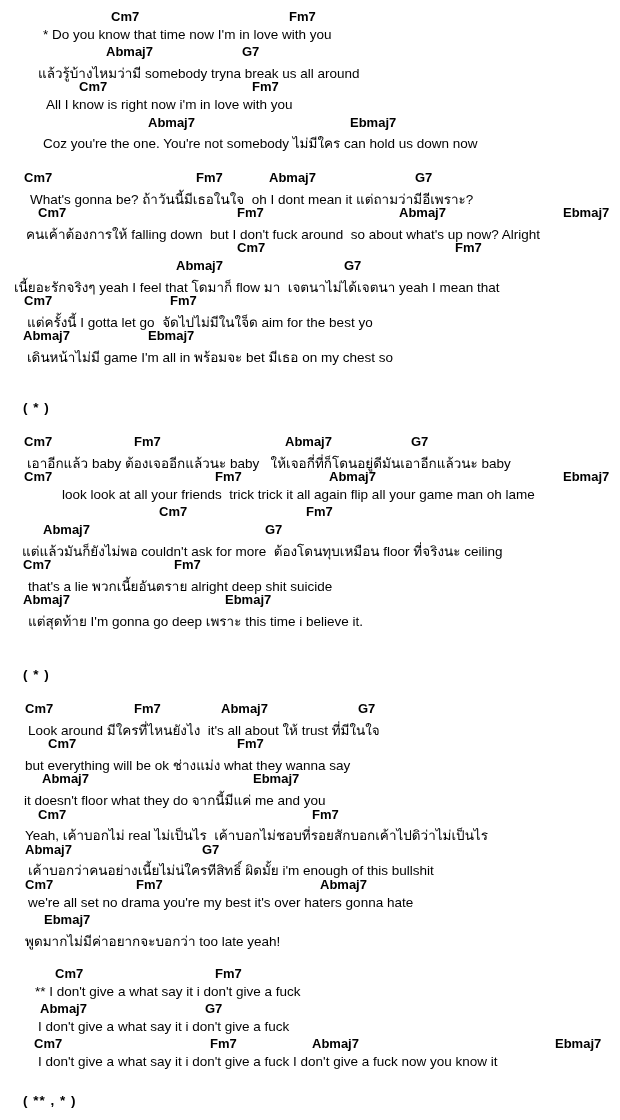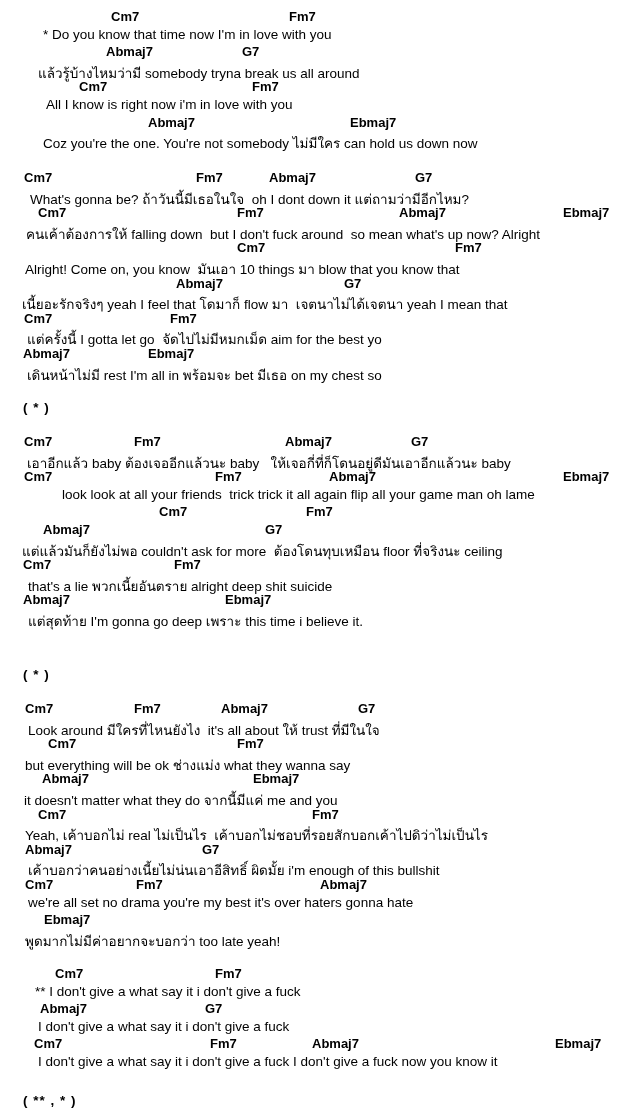--- a/index.html
+++ b/index.html
@@ -53,31 +53,30 @@
       <div class="line"><span class="lyric" style="left: 43px;">* Do you know that time now I'm in love with you</span></div>
       <div class="line"><span class="chord" style="left: 106px;">Abmaj7</span><span class="chord" style="left: 242px;">G7</span></div>
       <div class="line"><span class="lyric" style="left: 38px;">แล้วรู้บ้างไหมว่ามี somebody tryna break us all around</span></div>
       <div class="line"><span class="chord" style="left: 79px;">Cm7</span><span class="chord" style="left: 252px;">Fm7</span></div>
       <div class="line"><span class="lyric" style="left: 46px;">All I know is right now i'm in love with you</span></div>
       <div class="line"><span class="chord" style="left: 148px;">Abmaj7</span><span class="chord" style="left: 350px;">Ebmaj7</span></div>
       <div class="line"><span class="lyric" style="left: 43px;">Coz you're the one. You're not somebody ไม่มีใคร can hold us down now</span></div>
     </div>
     <div class="block" style="top: 169px;">
       <div class="line"><span class="chord" style="left: 24px;">Cm7</span><span class="chord" style="left: 196px;">Fm7</span><span class="chord" style="left: 269px;">Abmaj7</span><span class="chord" style="left: 415px;">G7</span></div>
-      <div class="line"><span class="lyric" style="left: 30px;">What's gonna be? ถ้าวันนี้มีเธอในใจ  oh I dont down it แต่ถามว่ามีอีกไหม?</span></div>
+      <div class="line"><span class="lyric" style="left: 30px;">What's gonna be? ถ้าวันนี้มีเธอในใจ  oh I dont mean it แต่ถามว่ามีอีเพราะ?</span></div>
       <div class="line"><span class="chord" style="left: 38px;">Cm7</span><span class="chord" style="left: 237px;">Fm7</span><span class="chord" style="left: 399px;">Abmaj7</span><span class="chord" style="left: 563px;">Ebmaj7</span></div>
-      <div class="line"><span class="lyric" style="left: 26px;">คนเค้าต้องการให้ falling down  but I don't fuck around  so mean what's up now? Alright</span></div>
+      <div class="line"><span class="lyric" style="left: 26px;">คนเค้าต้องการให้ falling down  but I don't fuck around  so about what's up now? Alright</span></div>
       <div class="line"><span class="chord" style="left: 237px;">Cm7</span><span class="chord" style="left: 455px;">Fm7</span></div>
-      <div class="line"><span class="lyric" style="left: 25px;">Alright! Come on, you know  มันเอา 10 things มา blow that you know that</span></div>
       <div class="line"><span class="chord" style="left: 176px;">Abmaj7</span><span class="chord" style="left: 344px;">G7</span></div>
-      <div class="line"><span class="lyric" style="left: 22px;">เนี้ยอะรักจริงๆ yeah I feel that โดมาก็ flow มา  เจตนาไม่ได้เจตนา yeah I mean that</span></div>
+      <div class="line"><span class="lyric" style="left: 14px;">เนี้ยอะรักจริงๆ yeah I feel that โดมาก็ flow มา  เจตนาไม่ได้เจตนา yeah I mean that</span></div>
       <div class="line"><span class="chord" style="left: 24px;">Cm7</span><span class="chord" style="left: 170px;">Fm7</span></div>
-      <div class="line"><span class="lyric" style="left: 27px;">แต่ครั้งนี้ I gotta let go  จัดไปไม่มีหมกเม็ด aim for the best yo</span></div>
+      <div class="line"><span class="lyric" style="left: 27px;">แต่ครั้งนี้ I gotta let go  จัดไปไม่มีในใจ็ด aim for the best yo</span></div>
       <div class="line"><span class="chord" style="left: 23px;">Abmaj7</span><span class="chord" style="left: 148px;">Ebmaj7</span></div>
-      <div class="line"><span class="lyric" style="left: 27px;">เดินหน้าไม่มี rest I'm all in พร้อมจะ bet มีเธอ on my chest so</span></div>
+      <div class="line"><span class="lyric" style="left: 27px;">เดินหน้าไม่มี game I'm all in พร้อมจะ bet มีเธอ on my chest so</span></div>
     </div>
     <div class="block" style="top: 399px;">
       <div class="line"><span class="lyric marker-text" style="left: 23px;">( * )</span></div>
     </div>
     <div class="block" style="top: 433px;">
       <div class="line"><span class="chord" style="left: 24px;">Cm7</span><span class="chord" style="left: 134px;">Fm7</span><span class="chord" style="left: 285px;">Abmaj7</span><span class="chord" style="left: 411px;">G7</span></div>
       <div class="line"><span class="lyric" style="left: 27px;">เอาอีกแล้ว baby ต้องเจออีกแล้วนะ baby   ให้เจอกี่ที่ก็โดนอยู่ดีมันเอาอีกแล้วนะ baby</span></div>
       <div class="line"><span class="chord" style="left: 24px;">Cm7</span><span class="chord" style="left: 215px;">Fm7</span><span class="chord" style="left: 329px;">Abmaj7</span><span class="chord" style="left: 563px;">Ebmaj7</span></div>
       <div class="line"><span class="lyric" style="left: 30px; padding-left: 32px;">look look at all your friends  trick trick it all again flip all your game man oh lame</span></div>
       <div class="line"><span class="chord" style="left: 159px;">Cm7</span><span class="chord" style="left: 306px;">Fm7</span></div>
@@ -90,25 +89,25 @@
     </div>
     <div class="block" style="top: 666px;">
       <div class="line"><span class="lyric marker-text" style="left: 23px;">( * )</span></div>
     </div>
     <div class="block" style="top: 700px;">
       <div class="line"><span class="chord" style="left: 25px;">Cm7</span><span class="chord" style="left: 134px;">Fm7</span><span class="chord" style="left: 221px;">Abmaj7</span><span class="chord" style="left: 358px;">G7</span></div>
       <div class="line"><span class="lyric" style="left: 28px;">Look around มีใครที่ไหนยังไง  it's all about ให้ trust ที่มีในใจ</span></div>
       <div class="line"><span class="chord" style="left: 48px;">Cm7</span><span class="chord" style="left: 237px;">Fm7</span></div>
       <div class="line"><span class="lyric" style="left: 25px;">but everything will be ok ช่างแม่ง what they wanna say</span></div>
       <div class="line"><span class="chord" style="left: 42px;">Abmaj7</span><span class="chord" style="left: 253px;">Ebmaj7</span></div>
-      <div class="line"><span class="lyric" style="left: 24px;">it doesn't matter what they do จากนี้มีแค่ me and you</span></div>
+      <div class="line"><span class="lyric" style="left: 24px;">it doesn't floor what they do จากนี้มีแค่ me and you</span></div>
       <div class="line"><span class="chord" style="left: 38px;">Cm7</span><span class="chord" style="left: 312px;">Fm7</span></div>
       <div class="line"><span class="lyric" style="left: 25px;">Yeah, เค้าบอกไม่ real ไม่เป็นไร  เค้าบอกไม่ชอบที่รอยสักบอกเค้าไปดิว่าไม่เป็นไร</span></div>
       <div class="line"><span class="chord" style="left: 25px;">Abmaj7</span><span class="chord" style="left: 202px;">G7</span></div>
-      <div class="line"><span class="lyric" style="left: 28px;">เค้าบอกว่าคนอย่างเนี้ยไม่น่นเอาอีสิทธิ์ ผิดมั้ย i'm enough of this bullshit</span></div>
+      <div class="line"><span class="lyric" style="left: 28px;">เค้าบอกว่าคนอย่างเนี้ยไม่น่ใครทีสิทธิ์ ผิดมั้ย i'm enough of this bullshit</span></div>
       <div class="line"><span class="chord" style="left: 25px;">Cm7</span><span class="chord" style="left: 136px;">Fm7</span><span class="chord" style="left: 320px;">Abmaj7</span></div>
       <div class="line"><span class="lyric" style="left: 28px;">we're all set no drama you're my best it's over haters gonna hate</span></div>
       <div class="line"><span class="chord" style="left: 44px;">Ebmaj7</span></div>
       <div class="line"><span class="lyric" style="left: 25px;">พูดมากไม่มีค่าอยากจะบอกว่า too late yeah!</span></div>
     </div>
     <div class="block" style="top: 965px;">
       <div class="line"><span class="chord" style="left: 55px;">Cm7</span><span class="chord" style="left: 215px;">Fm7</span></div>
       <div class="line"><span class="lyric" style="left: 35px;">** I don't give a what say it i don't give a fuck</span></div>
       <div class="line"><span class="chord" style="left: 40px;">Abmaj7</span><span class="chord" style="left: 205px;">G7</span></div>
       <div class="line"><span class="lyric" style="left: 38px;">I don't give a what say it i don't give a fuck</span></div>

